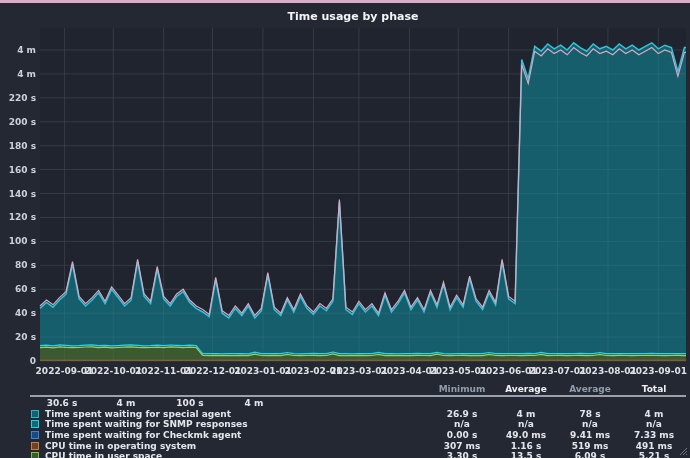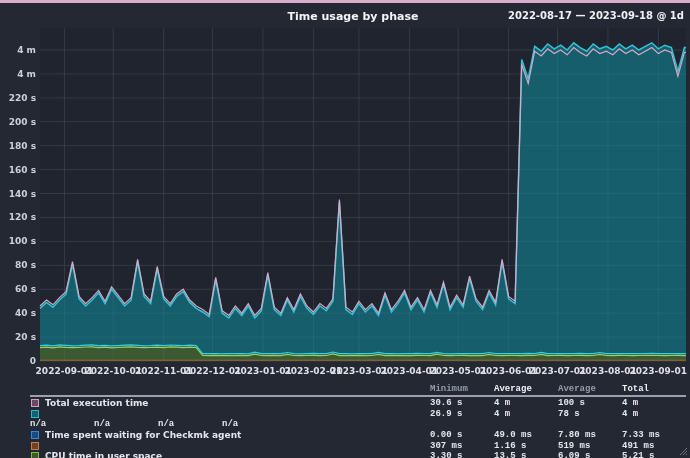--- a/index.html
+++ b/index.html
@@ -10,34 +10,33 @@
   .panel{position:relative;width:690px;height:458px;box-sizing:border-box;
     border-top:3px solid #d9aecb;background:#232833;}
   .graph-title{position:absolute;top:7px;left:16px;right:0;text-align:center;
     font-size:11px;font-weight:bold;color:#f2f4f6;pointer-events:none;}
   .time-range{position:absolute;top:7px;right:6px;font-size:10px;font-weight:bold;color:#eef1f4;}
   .chart-wrap{position:absolute;top:0;left:0;width:690px;height:380px;}
   .legend{position:absolute;top:379px;left:30px;width:656px;font-size:9px;font-weight:bold;}
   .legend-header{display:flex;align-items:flex-end;height:12px;}
   .legend-sep{border-bottom:2px solid #9aa1ac;margin:1px 0 1px 0;}
   .lbl-cell{flex:1;display:flex;align-items:center;min-width:0;}
-  .val-cell{width:64px;text-align:left;white-space:nowrap;font-family:Liberation Mono, monospace;}
+  .val-cell{width:64px;text-align:center;white-space:nowrap;}
   .legend-row{display:flex;align-items:center;height:10.6px;color:#e3e7ec;}
   .swatch{display:inline-block;width:6px;height:6px;border:1.5px solid;margin:0 6px 0 1px;}
   .hdr-muted{color:#939caa;}
   .hdr-bright{color:#eef1f4;}
   .resize-handle{position:absolute;right:2px;bottom:2px;width:11px;height:11px;cursor:nwse-resize;}
 </style>
 </head>
 <body>
 
 <div class="panel">
 
   <div class="graph-title">Time usage by phase</div>
-  <div class="time-range">2022-08-17 — 2023-09-18 @ 1d</div>
 
   <div class="chart-wrap">
     <svg id="chart-svg" width="690" height="380">
         <rect x="40" y="25" width="646" height="333" fill="#1f242e"></rect>
         <g stroke="#2c323e" stroke-width="1">
           <line x1="64.40806045340051" x2="64.40806045340051" y1="25" y2="358"></line>
           <line x1="113.22418136020151" x2="113.22418136020151" y1="25" y2="358"></line>
           <line x1="163.66750629722924" x2="163.66750629722924" y1="25" y2="358"></line>
           <line x1="212.48362720403023" x2="212.48362720403023" y1="25" y2="358"></line>
           <line x1="262.92695214105794" x2="262.92695214105794" y1="25" y2="358"></line>
@@ -138,57 +137,59 @@
     <div class="legend-header">
       <div class="lbl-cell"></div>
       <div class="val-cell hdr-muted">Minimum</div>
       <div class="val-cell hdr-bright">Average</div>
       <div class="val-cell hdr-muted">Average</div>
       <div class="val-cell hdr-bright">Total</div>
     </div>
     <div class="legend-sep"></div>
     <div id="legend-rows">
         <div class="legend-row">
-          <div class="lbl-cell">
-            <span class="swatch" style="border-color: rgb(208, 163, 196); background: rgb(105, 74, 96);"></span>
-            <span>Total execution time</span>
-          </div>
           <div class="val-cell">30.6 s</div>
           <div class="val-cell">4 m</div>
           <div class="val-cell">100 s</div>
           <div class="val-cell">4 m</div>
         </div>
         <div class="legend-row">
           <div class="lbl-cell">
             <span class="swatch" style="border-color: rgb(47, 179, 199); background: rgb(21, 95, 110);"></span>
+            <span>Time spent waiting for special agent</span>
           </div>
           <div class="val-cell">26.9 s</div>
           <div class="val-cell">4 m</div>
           <div class="val-cell">78 s</div>
           <div class="val-cell">4 m</div>
         </div>
         <div class="legend-row">
+          <div class="lbl-cell">
+            <span class="swatch" style="border-color: rgb(33, 208, 224); background: rgb(13, 107, 118);"></span>
+            <span>Time spent waiting for SNMP responses</span>
+          </div>
           <div class="val-cell">n/a</div>
           <div class="val-cell">n/a</div>
           <div class="val-cell">n/a</div>
           <div class="val-cell">n/a</div>
         </div>
         <div class="legend-row">
           <div class="lbl-cell">
             <span class="swatch" style="border-color: rgb(53, 132, 228); background: rgb(28, 74, 124);"></span>
             <span>Time spent waiting for Checkmk agent</span>
           </div>
           <div class="val-cell">0.00 s</div>
           <div class="val-cell">49.0 ms</div>
-          <div class="val-cell">7.80 ms</div>
+          <div class="val-cell">9.41 ms</div>
           <div class="val-cell">7.33 ms</div>
         </div>
         <div class="legend-row">
           <div class="lbl-cell">
             <span class="swatch" style="border-color: rgb(201, 122, 69); background: rgb(110, 66, 38);"></span>
+            <span>CPU time in operating system</span>
           </div>
           <div class="val-cell">307 ms</div>
           <div class="val-cell">1.16 s</div>
           <div class="val-cell">519 ms</div>
           <div class="val-cell">491 ms</div>
         </div>
         <div class="legend-row">
           <div class="lbl-cell">
             <span class="swatch" style="border-color: rgb(121, 192, 67); background: rgb(61, 91, 42);"></span>
             <span>CPU time in user space</span>

